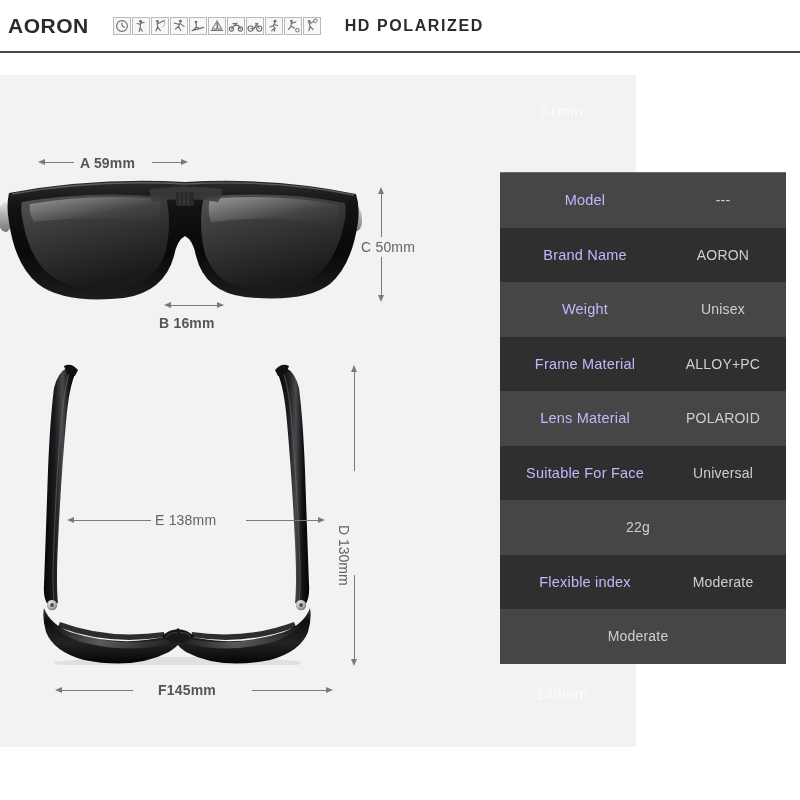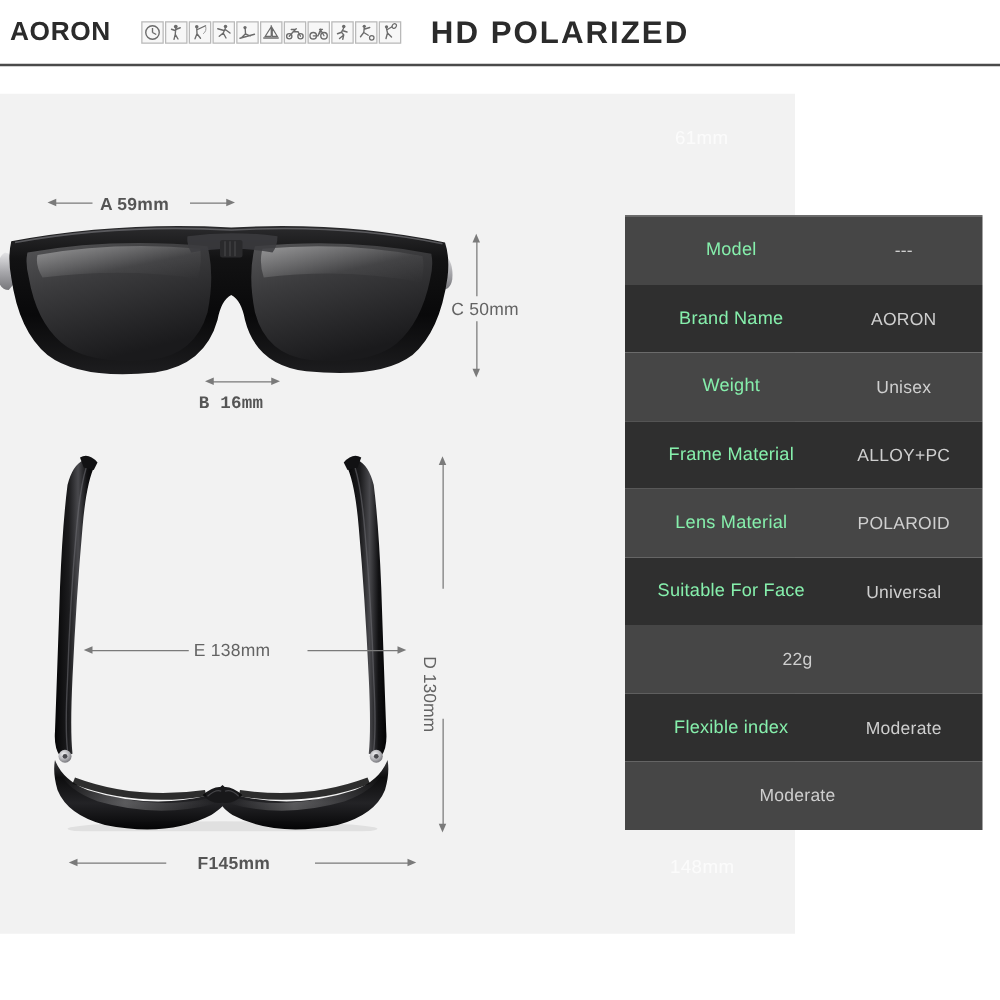--- a/index.html
+++ b/index.html
@@ -50,21 +50,21 @@
     background: #f7f7f7;
     display: flex;
     align-items: center;
     justify-content: center;
     overflow: hidden;
   }
   .sport-icon svg { display: block; }
 
   #hd-polarized {
     margin-left: 24px;
-    font-size: 25px;
+    font-size: 16px;
     font-weight: bold;
     letter-spacing: 1.6px;
     color: #2b2b2b;
     white-space: nowrap;
   }
 
   #header-rule {
     position: absolute;
     left: 0; top: 51px;
     width: 800px; height: 2px;
@@ -138,21 +138,21 @@
     display: flex;
     align-items: center;
     height: 54.5px;
   }
   .spec-row:nth-child(odd)  { background: #464646; }
   .spec-row:nth-child(even) { background: #2f2f2f; }
 
   .spec-key {
     width: 170px;
     text-align: center;
-    color: #86efac;
+    color: #c4b5fd;
     font-size: 14.5px;
     letter-spacing: 0.2px;
   }
   .spec-val {
     flex: 1;
     text-align: center;
     color: #cfcfcf;
     font-size: 14px;
     letter-spacing: 0.2px;
     padding-right: 10px;
@@ -342,21 +342,21 @@
       <div class="arrowhead ah-left" style="left:38px; top:84px;"></div>
       <div class="dim-label bold" style="left:80px; top:80px;">A 59mm</div>
       <div class="arrow-line arrow-h" style="left:152px; top:87px; width:30px;"></div>
       <div class="arrowhead ah-right" style="left:181px; top:84px;"></div>
     </div>
 
     <div>
       <div class="arrow-line arrow-h" style="left:169px; top:230px; width:50px;"></div>
       <div class="arrowhead ah-left" style="left:164px; top:227px;"></div>
       <div class="arrowhead ah-right" style="left:217px; top:227px;"></div>
-      <div class="dim-label bold" style="left:159px; top:240px;font-family:Liberation Mono, monospace;">B 16mm</div>
+      <div class="dim-label bold" style="left:159px; top:240px;">B 16mm</div>
     </div>
 
     <div>
       <div class="arrow-line arrow-v" style="left:381px; top:118px; height:103px;"></div>
       <div class="arrowhead ah-up" style="left:377.5px; top:112px;"></div>
       <div class="arrowhead ah-down" style="left:377.5px; top:220px;"></div>
       <div class="dim-label" style="left:358px; top:162px; background:#f2f2f2; padding:2px 3px;">C 50mm</div>
     </div>
 
     <div id="top-view">

